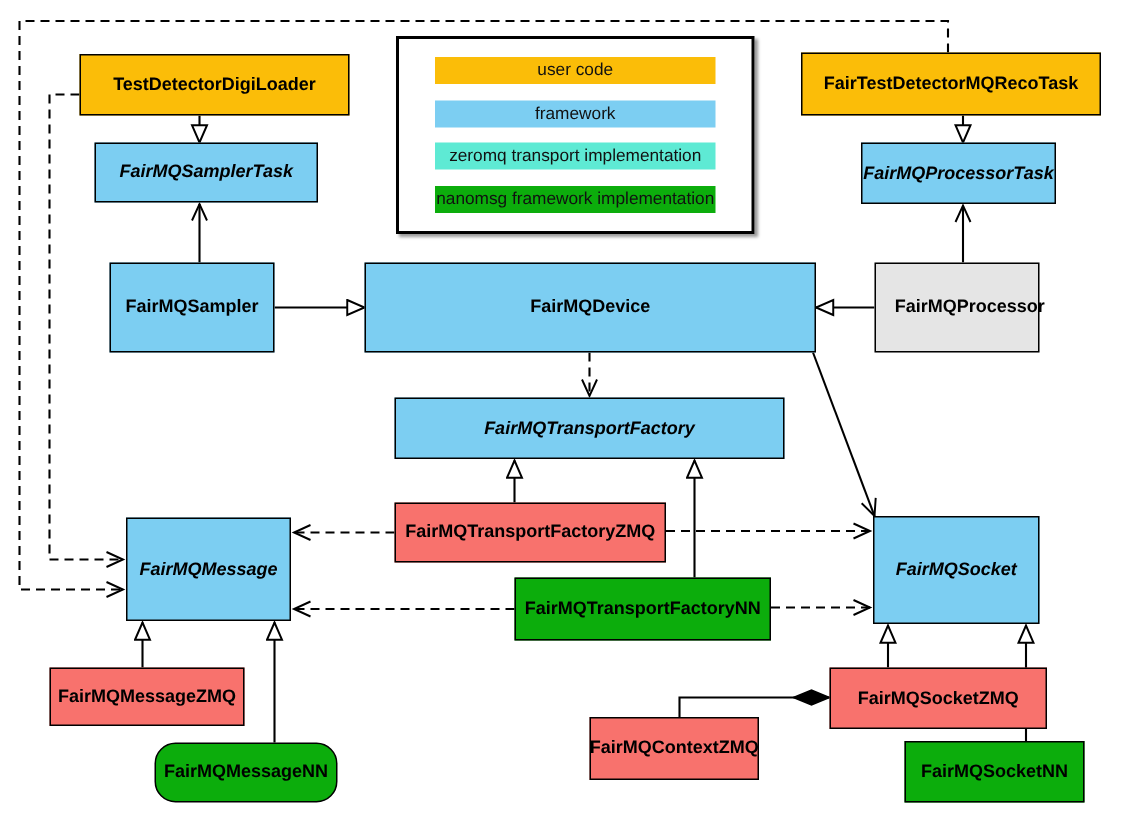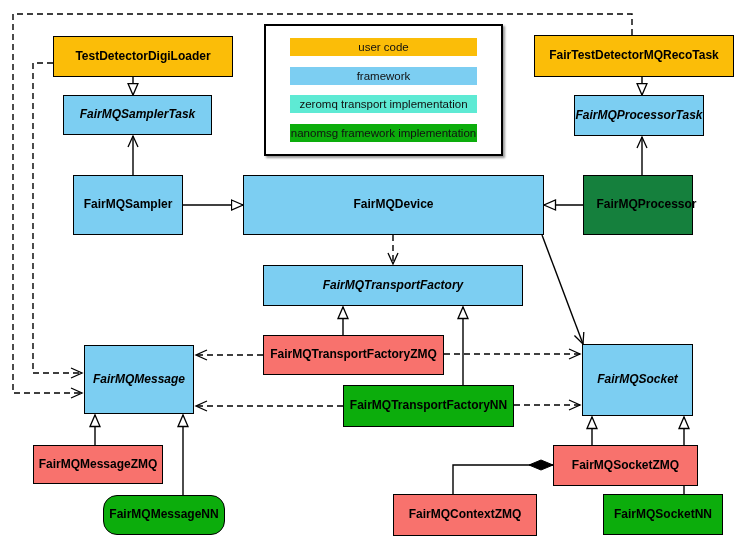--- a/index.html
+++ b/index.html
@@ -82,27 +82,27 @@
   </div>
 
   <div class="node" style="left: 53px; top: 36px; width: 180px; height: 41px; background-color: rgb(251, 189, 8);">TestDetectorDigiLoader</div>
   <div class="node" style="left: 534px; top: 35px; width: 200px; height: 42px; background-color: rgb(251, 189, 8);">FairTestDetectorMQRecoTask</div>
 
   <div class="node abstract" style="left: 63px; top: 95px; width: 149px; height: 40px; background-color: rgb(124, 206, 242);">FairMQSamplerTask</div>
   <div class="node abstract" style="left: 574px; top: 95px; width: 130px; height: 41px; background-color: rgb(124, 206, 242);">FairMQProcessorTask</div>
 
   <div class="node" style="left: 73px; top: 175px; width: 110px; height: 60px; background-color: rgb(124, 206, 242);">FairMQSampler</div>
   <div class="node" style="left: 243px; top: 175px; width: 301px; height: 60px; background-color: rgb(124, 206, 242);">FairMQDevice</div>
-  <div class="node" style="left: 583px; top: 175px; width: 110px; height: 60px; background-color: #15803d; padding-left: 19px;">FairMQProcessor</div>
+  <div class="node" style="left: 583px; top: 175px; width: 110px; height: 60px; background-color: #e5e5e5; padding-left: 19px;">FairMQProcessor</div>
 
   <div class="node abstract" style="left: 263px; top: 265px; width: 260px; height: 41px; background-color: rgb(124, 206, 242);">FairMQTransportFactory</div>
   <div class="node" style="left: 263px; top: 335px; width: 181px; height: 40px; background-color: rgb(248, 114, 109);">FairMQTransportFactoryZMQ</div>
   <div class="node abstract" style="left: 84px; top: 345px; width: 110px; height: 69px; background-color: rgb(124, 206, 242);">FairMQMessage</div>
   <div class="node" style="left: 343px; top: 385px; width: 171px; height: 42px; background-color: rgb(12, 173, 12);">FairMQTransportFactoryNN</div>
   <div class="node abstract" style="left: 582px; top: 344px; width: 111px; height: 72px; background-color: rgb(124, 206, 242);">FairMQSocket</div>
 
   <div class="node" style="left: 33px; top: 445px; width: 130px; height: 39px; background-color: rgb(248, 114, 109);">FairMQMessageZMQ</div>
   <div class="node" style="left: 103px; top: 495px; width: 122px; height: 40px; background-color: rgb(12, 173, 12); border-radius: 14px;">FairMQMessageNN</div>
-  <div class="node" style="left: 393px; top: 494px; width: 144px; height: 42px; background-color: rgb(248, 114, 109);">FairMQContextZMQ</div>
+  <div class="node" style="left: 393px; top: 478px; width: 113px; height: 42px; background-color: rgb(248, 114, 109);">FairMQContextZMQ</div>
   <div class="node" style="left: 553px; top: 445px; width: 145px; height: 41px; background-color: rgb(248, 114, 109);">FairMQSocketZMQ</div>
   <div class="node" style="left: 603px; top: 494px; width: 120px; height: 41px; background-color: rgb(12, 173, 12);">FairMQSocketNN</div>
 
 </div>
 
 </body></html>

